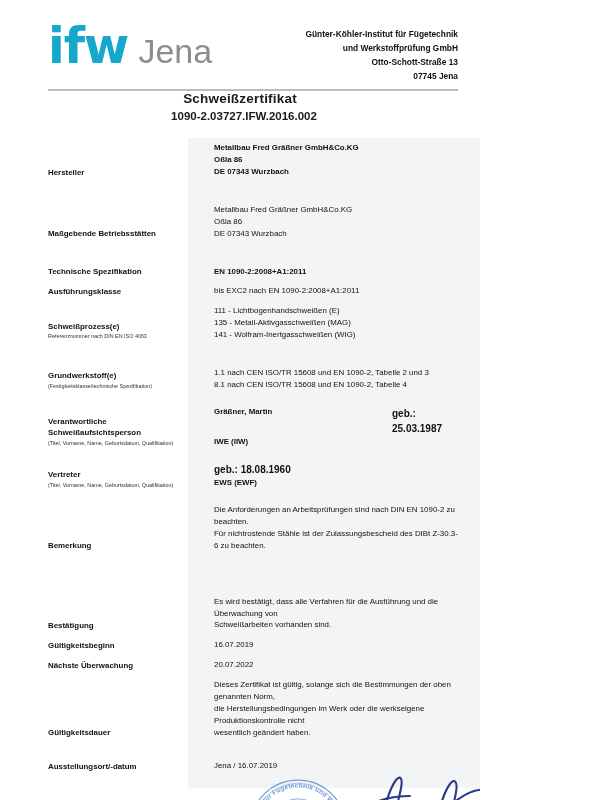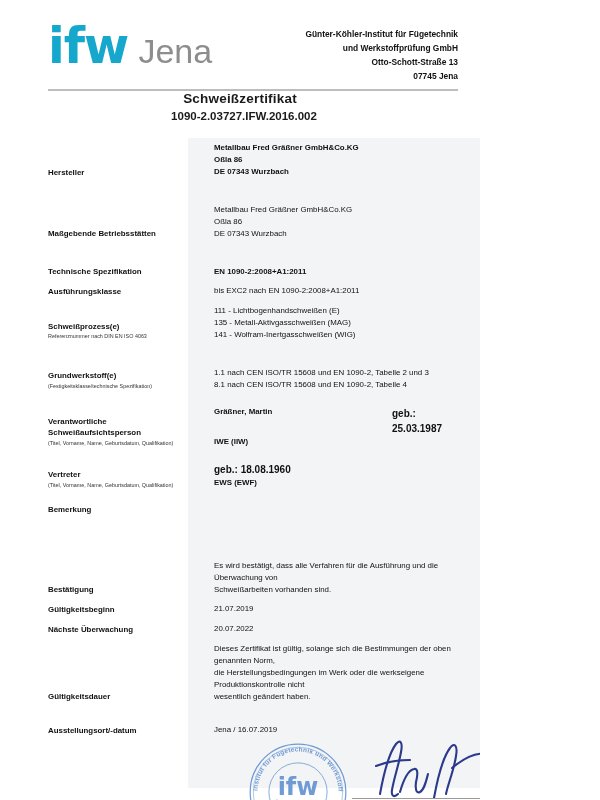--- a/index.html
+++ b/index.html
@@ -304,20 +304,24 @@
           <div class="value bold">EWS (EWF)</div>
         </div>
       </div>
 
       <div class="gap-md"></div>
 
       <div class="row">
         <div class="label-col">
           <div class="label">Bemerkung</div>
         </div>
+        <div class="value-col">
+          <div class="value">Die Anforderungen an Arbeitsprüfungen sind nach DIN EN 1090-2 zu beachten.</div>
+          <div class="value">Für nichtrostende Stähle ist der Zulassungsbescheid des DIBt Z-30.3-6 zu beachten.</div>
+        </div>
       </div>
 
       <div style="height:44px"></div>
 
       <div class="row">
         <div class="label-col">
           <div class="label">Bestätigung</div>
         </div>
         <div class="value-col">
           <div class="value">Es wird bestätigt, dass alle Verfahren für die Ausführung und die Überwachung von</div>
@@ -325,21 +329,21 @@
         </div>
       </div>
 
       <div class="gap-sm"></div>
 
       <div class="row">
         <div class="label-col">
           <div class="label">Gültigkeitsbeginn</div>
         </div>
         <div class="value-col">
-          <div class="value">21.07.2019</div>
+          <div class="value">16.07.2019</div>
         </div>
       </div>
 
       <div class="gap-sm"></div>
 
       <div class="row">
         <div class="label-col">
           <div class="label">Nächste Überwachung</div>
         </div>
         <div class="value-col">

